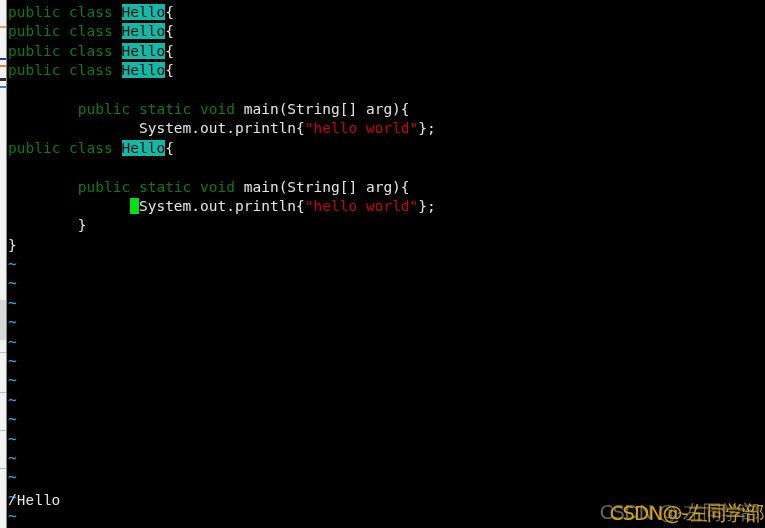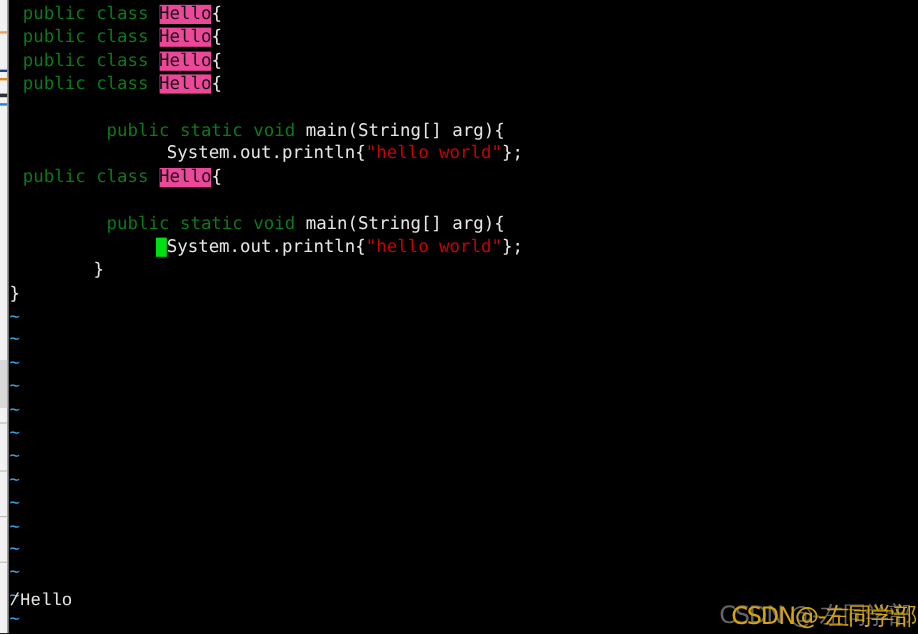--- a/index.html
+++ b/index.html
@@ -56,25 +56,25 @@
 
   .row {
     position: relative;
     height: 19.4px;
     white-space: pre;
     color: #d8d8d8;
   }
   .row.blank { color: transparent; }
 
   
-  .kw      { color: #0b7a18; padding-left: 11px; }          
+  .kw      { color: #0b7a18; }          
   .plain   { color: #e6e6e6; }          
   .str     { color: #cc0000; }          
   .match {                               
-    background: #ec4899;
+    background: #14b8a6;
     color: #111111;
   }
   .cursor {                              
     background: #00e015;
     color: #00e015;
   }
   .tilde   { color: #3aa8e8; }          
 
   #status-line {
     position: absolute;

